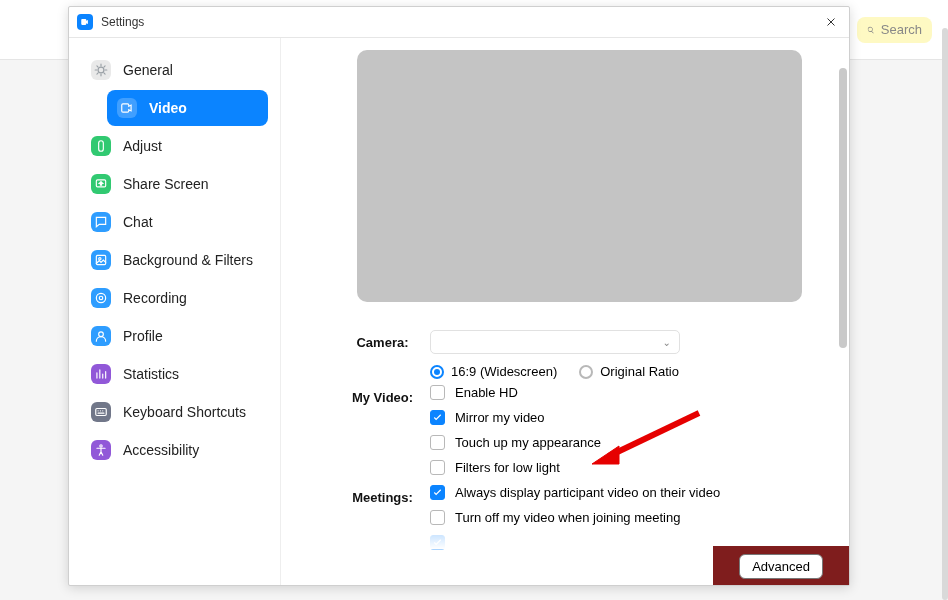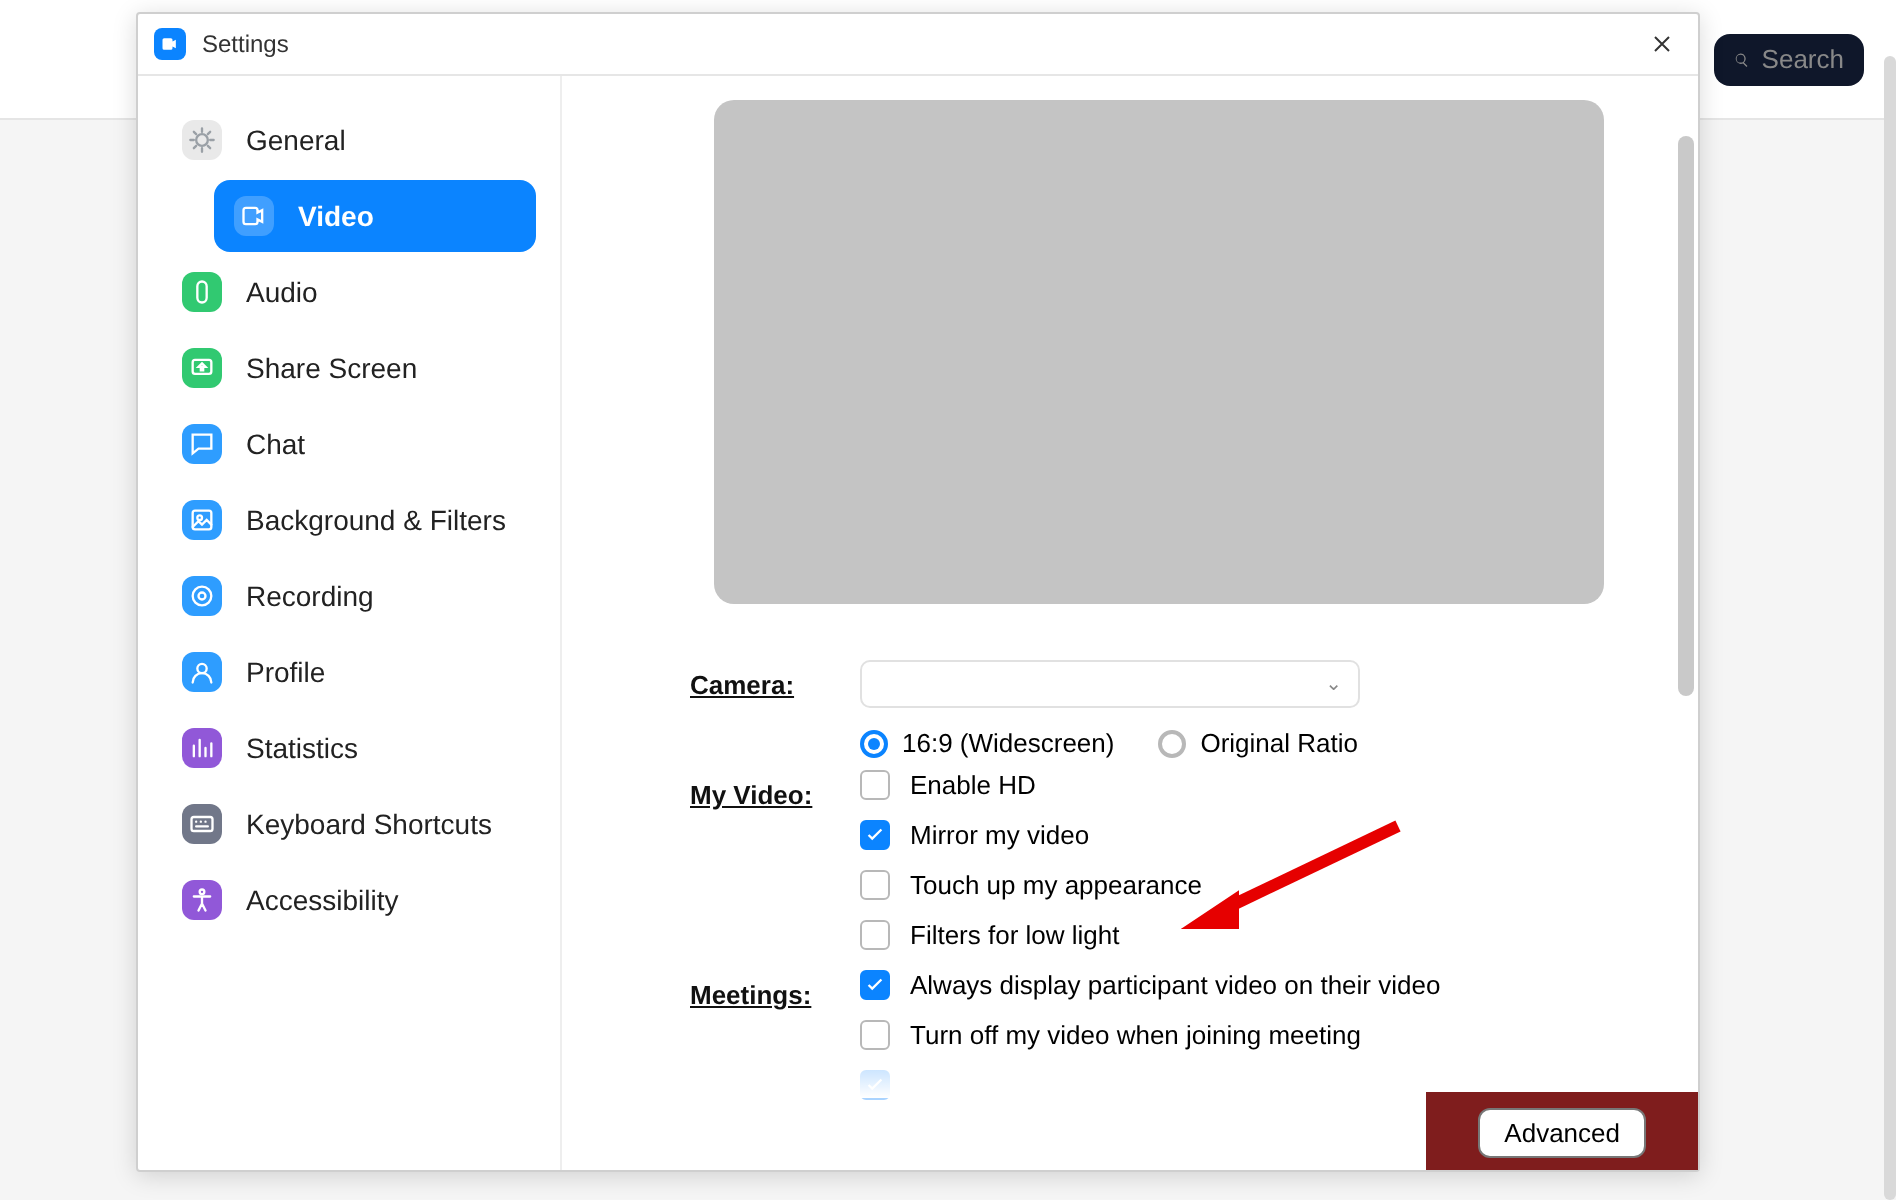--- a/index.html
+++ b/index.html
@@ -1,18 +1,18 @@
 <!DOCTYPE html>
 <html><head>
   <meta charset="utf-8">
   <style>
     * { box-sizing: border-box; margin: 0; padding: 0; }
     body { font-family: -apple-system, BlinkMacSystemFont, "Segoe UI", Arial, sans-serif; background: #f5f5f5; width: 948px; height: 600px; overflow: hidden; position: relative; }
     .top-bar { position: absolute; top: 0; left: 0; right: 0; height: 60px; background: #ffffff; display: flex; align-items: center; justify-content: flex-end; padding: 0 16px; border-bottom: 1px solid #e5e5e5; }
-    .search-box { display: flex; align-items: center; background: #0f172a; border-radius: 8px; padding: 6px 10px; width: 75px; height: 26px; color: #888; font-size: 13px; }
+    .search-box { display: flex; align-items: center; background: #fef9c3; border-radius: 8px; padding: 6px 10px; width: 75px; height: 26px; color: #888; font-size: 13px; }
     .search-box svg { margin-right: 6px; fill: #888; }
     .dialog {
       position: absolute; left: 68px; top: 6px; width: 782px; height: 580px;
       background: #fff; border: 1px solid #cfcfcf; border-radius: 2px; box-shadow: 0 2px 12px rgba(0,0,0,.15);
       display: flex; flex-direction: column;
     }
     .titlebar { display: flex; align-items: center; gap: 8px; padding: 5px 8px; border-bottom: 1px solid #e6e6e6; font-size: 12px; color: #333; }
     .titlebar .logo { width: 16px; height: 16px; background: #0b84ff; border-radius: 4px; display: inline-flex; align-items: center; justify-content: center; }
     .titlebar .logo svg { fill: #fff; }
     .titlebar .close { margin-left: auto; display: inline-flex; align-items: center; justify-content: center; width: 20px; height: 20px; cursor: pointer; color: #333; }
@@ -20,21 +20,21 @@
     .sidebar { width: 212px; border-right: 1px solid #eee; padding: 12px 8px; text-align: right; }
     .nav-item { display: flex; align-items: center; gap: 12px; padding: 8px 10px; margin: 2px 4px; border-radius: 8px; font-size: 14px; color: #222; cursor: pointer; }
     .nav-item.active { background: #0b84ff; color: #fff; font-weight: 600; margin-left: 30px; }
     .nav-icon { width: 20px; height: 20px; border-radius: 6px; display: inline-flex; align-items: center; justify-content: center; }
     .nav-icon svg { width: 14px; height: 14px; }
     .content { flex: 1; position: relative; overflow: hidden; }
     .scroll-area { position: absolute; inset: 0; padding: 12px 36px 0 64px; overflow: hidden; }
     .preview { width: 445px; height: 252px; background: #c4c4c4; border-radius: 10px; margin: 0 auto; }
     .form { margin-top: 28px; }
     .row { display: flex; align-items: flex-start; margin-bottom: 6px; }
-    .row-label { width: 85px; text-align: left; font-size: 13px; font-weight: 600; color: #111; padding-top: 5px; padding-right: 10px; text-decoration: underline; }
+    .row-label { width: 85px; text-align: center; font-size: 13px; font-weight: 600; color: #111; padding-top: 5px; padding-right: 10px; }
     .row-body { flex: 1; display: flex; flex-direction: column; gap: 10px; }
     .select-faux { width: 250px; height: 24px; border: 1px solid #e1e1e1; border-radius: 5px; display: flex; align-items: center; justify-content: flex-end; padding: 0 8px; cursor: pointer; background: #fff; }
     .chev { color: #888; font-size: 10px; }
     .ratio-line { display: flex; align-items: center; gap: 22px; }
     .radiogrp { display: inline-flex; align-items: center; gap: 7px; font-size: 13px; cursor: pointer; }
     .radio { width: 14px; height: 14px; border-radius: 50%; border: 2px solid #b8b8b8; display: inline-block; position: relative; }
     .radio.sel { border-color: #0b84ff; }
     .radio.sel::after { content:""; position: absolute; inset: 2px; border-radius: 50%; background: #0b84ff; }
     .check-line { display: inline-flex; gap: 10px; font-size: 13px; cursor: pointer; }
     .cb { width: 15px; height: 15px; border-radius: 3px; border: 1px solid #b8b8b8; display: inline-flex; align-items: center; justify-content: center; background: #fff; }
@@ -95,21 +95,21 @@
             </svg>
           </span>
           <span>Video</span>
         </div>
         <div class="nav-item">
           <span class="nav-icon" style="background: rgb(49, 201, 113);">
             <svg viewBox="0 0 24 24" fill="none" stroke="#fff" stroke-width="2" stroke-linecap="round">
               <path d="M12 3a4 4 0 00-4 4v10a4 4 0 008 0V7a4 4 0 00-4-4z"></path>
             </svg>
           </span>
-          <span>Audio</span>
+          <span>Adjust</span>
         </div>
         <div class="nav-item">
           <span class="nav-icon" style="background: rgb(49, 201, 113);">
             <svg viewBox="0 0 24 24" fill="none" stroke="#fff" stroke-width="2" stroke-linecap="round">
               <rect x="4" y="5" width="16" height="12" rx="2"></rect>
               <path d="M12 8l3 3h-2v3h-2v-3H9z"></path>
             </svg>
           </span>
           <span>Share Screen</span>
         </div>

